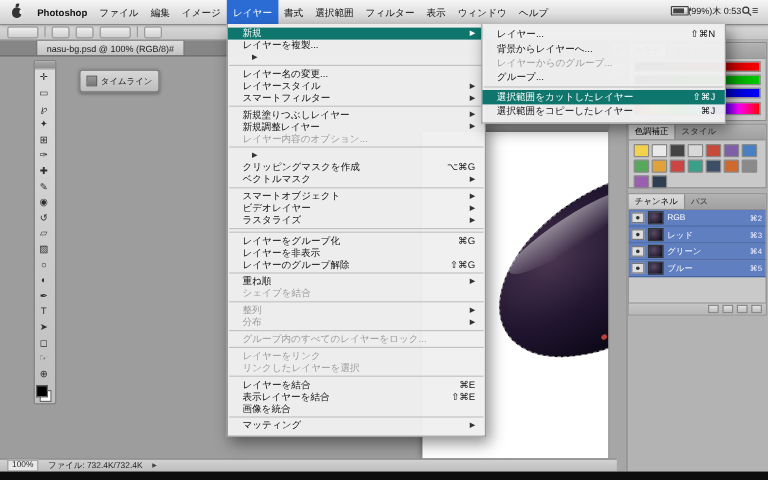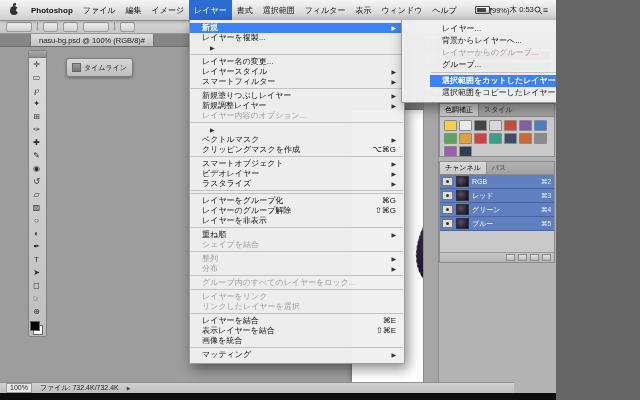--- a/index.html
+++ b/index.html
@@ -1,30 +1,30 @@
 <!DOCTYPE html>
 <html><head>
 <meta charset="utf-8">
 <style>
   html,body{margin:0;padding:0;background:#666;}
-  .screen{position:relative;width:556px;height:400px;background:#9d9d9d;overflow:hidden;
+  .screen{position:relative;width:640px;height:400px;background:#9d9d9d;overflow:hidden;
           font-family:"Liberation Sans","DejaVu Sans",sans-serif;-webkit-font-smoothing:antialiased;}
   
   .menubar{position:absolute;top:0;left:0;right:0;height:20px;background:linear-gradient(#f5f5f5,#cfcfcf);
            border-bottom:1px solid #8a8a8a;display:flex;align-items:center;font-size:8px;color:#111;z-index:60;
            box-shadow:0 1px 3px rgba(0,0,0,.25);}
   .apple-wrap{padding:0 8px 0 10px;display:flex;align-items:center;}
   .apple-shape{width:8px;height:9px;background:#333;border-radius:50% 50% 46% 46%;position:relative;}
   .apple-shape::before{content:"";position:absolute;width:3px;height:3px;background:#333;border-radius:60% 0;top:-3px;left:3px;}
   .apple-shape::after{content:"";position:absolute;width:4px;height:4px;background:#e9e9e9;border-radius:50%;right:-2px;top:2px;}
   #menubar-items{display:flex;height:100%;align-items:center;}
   .mb-item{padding:0 5px;height:100%;display:flex;align-items:center;white-space:nowrap;}
   .mb-item.bold{font-weight:bold;}
   .mb-item.sel{background:#2a6cd4;color:#fff;}
-  .mb-status{margin-left:auto;display:flex;align-items:center;gap:0;padding-right:8px;font-size:7.5px;color:#222;}
+  .mb-status{margin-left:auto;display:flex;gap:0;padding-right:8px;font-size:7.5px;color:#222;}
   .battery{width:13px;height:6px;border:1px solid #444;border-radius:1px;position:relative;background:linear-gradient(#fff,#bbb);}
   .battery::before{content:"";position:absolute;left:1px;top:1px;bottom:1px;width:9px;background:#444;}
   .battery::after{content:"";position:absolute;right:-3px;top:1px;width:2px;height:2px;background:#444;}
   .listicon{font-size:9px;line-height:9px;}
   
   .optionsbar{position:absolute;top:20px;left:0;right:0;height:13px;background:linear-gradient(#dadada,#c6c6c6);
               border-bottom:1px solid #979797;display:flex;align-items:center;gap:5px;padding-left:6px;z-index:5;}
   .opt-ctrl{width:13px;height:8px;background:linear-gradient(#f0f0f0,#cfcfcf);border:1px solid #9a9a9a;border-radius:2px;}
   .opt-ctrl.wide{width:24px;}
   .opt-sep{width:1px;height:9px;background:#9a9a9a;}
@@ -85,28 +85,28 @@
   
   .statusbar{position:absolute;left:0;bottom:7px;width:508px;height:10px;background:linear-gradient(#d2d2d2,#bdbdbd);
              border-top:1px solid #8e8e8e;display:flex;align-items:center;gap:8px;padding-left:6px;font-size:7px;color:#222;z-index:9;}
   .zoombox{border:1px solid #9a9a9a;background:#e8e8e8;padding:0 3px;line-height:8px;}
   .status-arrow{font-size:5px;color:#444;}
   .bottomstrip{position:absolute;left:0;right:0;bottom:0;height:7px;background:#0d0d0d;z-index:10;}
   
   .dropdown{position:absolute;top:20px;background:rgba(240,240,240,.97);border:1px solid #9b9b9b;border-top:none;
             box-shadow:3px 5px 12px rgba(0,0,0,.45);z-index:100;padding:3px 0;font-size:8px;color:#111;}
   #layer-dropdown{left:140px;width:214px;}
-  #new-submenu{left:352px;width:202px;z-index:101;padding-left:28px;}
+  #new-submenu{left:352px;width:202px;z-index:101;}
   .mi{display:flex;align-items:center;height:10px;line-height:10px;padding:0 8px 0 12px;white-space:nowrap;}
   #new-submenu .mi{height:12px;line-height:12px;}
   .mi .lbl{flex:1;}
   .mi .sc{margin-left:10px;}
   .mi .arrow{margin-left:8px;font-size:6px;color:#333;}
   .mi.dis{color:#9c9c9c;}
-  .mi.hl{background:#3b82f6;color:#fff;font-weight:bold;}
+  .mi.hl{background:#0f766e;color:#fff;}
   .mi.hl .sc,.mi.hl .arrow{color:#fff;}
   .msep{height:1px;background:#c2c2c2;margin:1px 1px 2px 1px;}
 </style>
 </head>
 <body>
 
 <div class="screen">
 
   <div class="menubar">
     <div class="apple-wrap">
@@ -321,52 +321,52 @@
         <span class="arrow">▶</span>
       </div>
       <div class="mi dis">
         <span class="lbl">レイヤー内容のオプション...</span>
       </div>
       <div class="msep"></div>
       <div class="mi">
         <span class="arrow">▶</span>
       </div>
       <div class="mi">
-        <span class="lbl">ベクトルマスク</span>
-        <span class="arrow">▶</span>
-      </div>
-      <div class="mi">
         <span class="lbl">クリッピングマスクを作成</span>
         <span class="sc">⌥⌘G</span>
       </div>
+      <div class="mi">
+        <span class="lbl">ベクトルマスク</span>
+        <span class="arrow">▶</span>
+      </div>
       <div class="msep"></div>
       <div class="mi">
         <span class="lbl">スマートオブジェクト</span>
         <span class="arrow">▶</span>
       </div>
       <div class="mi">
         <span class="lbl">ビデオレイヤー</span>
         <span class="arrow">▶</span>
       </div>
       <div class="mi">
         <span class="lbl">ラスタライズ</span>
         <span class="arrow">▶</span>
       </div>
       <div class="msep"></div>
       <div class="msep"></div>
       <div class="mi">
         <span class="lbl">レイヤーをグループ化</span>
         <span class="sc">⌘G</span>
       </div>
       <div class="mi">
+        <span class="lbl">レイヤーを非表示</span>
+      </div>
+      <div class="mi">
         <span class="lbl">レイヤーのグループ解除</span>
         <span class="sc">⇧⌘G</span>
-      </div>
-      <div class="mi">
-        <span class="lbl">レイヤーを非表示</span>
       </div>
       <div class="msep"></div>
       <div class="mi">
         <span class="lbl">重ね順</span>
         <span class="arrow">▶</span>
       </div>
       <div class="mi dis">
         <span class="lbl">シェイプを結合</span>
       </div>
       <div class="msep"></div>

